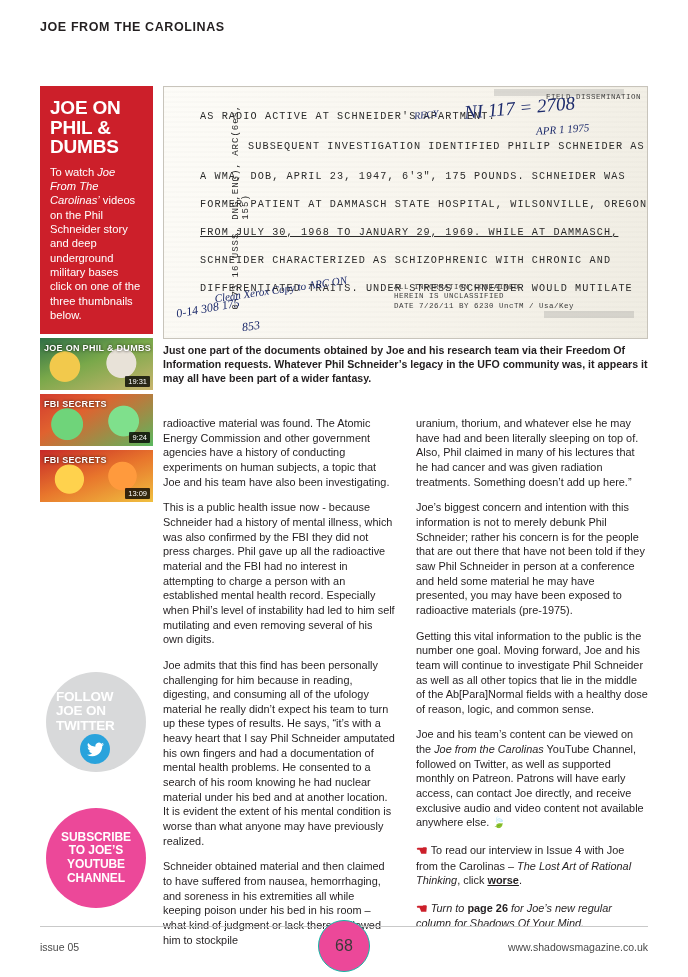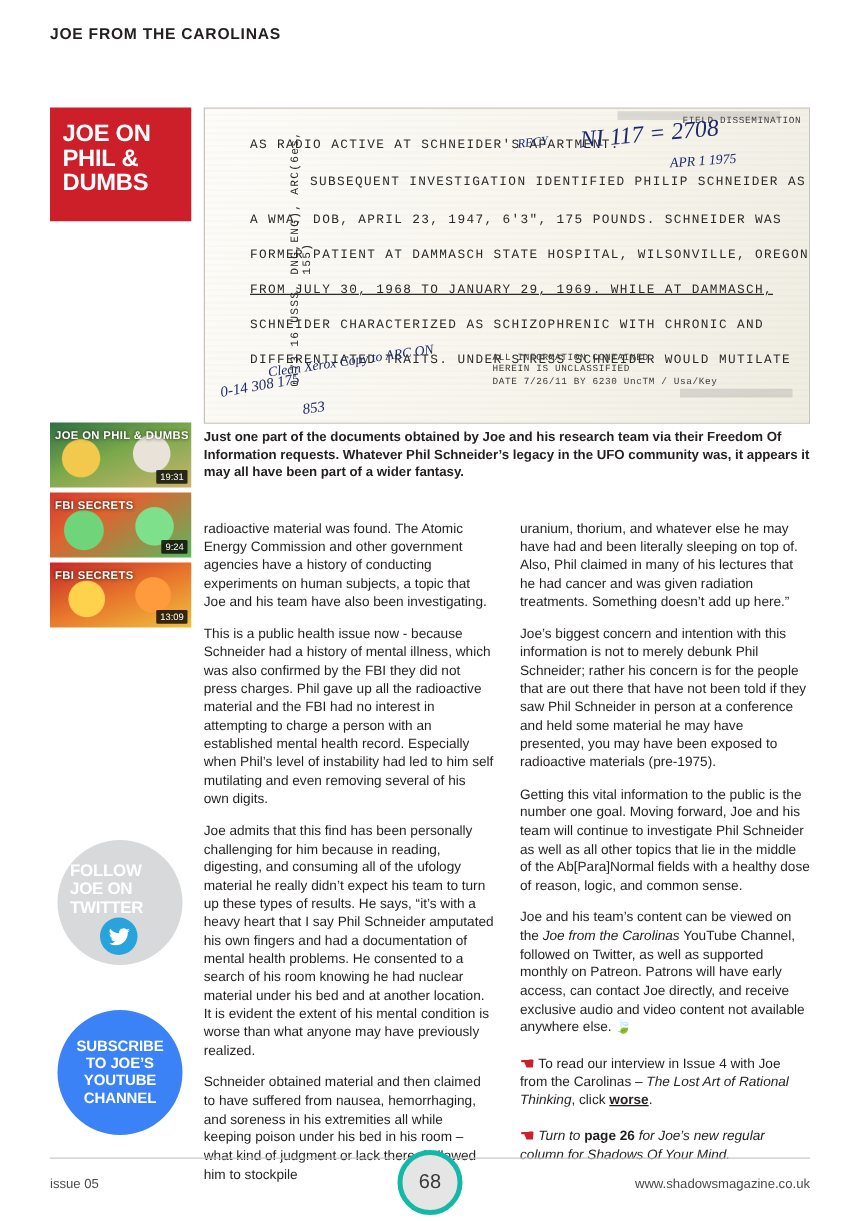--- a/index.html
+++ b/index.html
@@ -122,21 +122,21 @@
     width: 30px; height: 30px;
     border-radius: 50%;
     background: #29a3dc;
     display: flex; align-items: center; justify-content: center;
   }
   .subscribe-badge {
     position: absolute;
     left: 46px; top: 808px;
     width: 100px; height: 100px;
     border-radius: 50%;
-    background: #3b82f6;
+    background: #ec4899;
     color: #ffffff;
     display: flex; align-items: center; justify-content: center;
     text-align: center;
   }
   .subscribe-badge .txt {
     font-size: 12px;
     font-weight: bold;
     line-height: 1.14;
     letter-spacing: -0.1px;
     padding: 0 8px;
@@ -257,36 +257,39 @@
     position: absolute;
     right: 40px; top: 941px;
     font-size: 10.5px;
     color: #4a4a4a;
   }
   .page-circle {
     position: absolute;
     left: 318px; top: 920px;
     width: 52px; height: 52px;
     border-radius: 50%;
-    background: #e5e5e5;
-    border: 4px solid #14b8a6;
+    background: #ec4899;
+    border: 1px solid #14b8a6;
     display: flex; align-items: center; justify-content: center;
     font-size: 16px;
     color: #3a3a3a;
   }
 </style>
 </head>
 <body>
 
 <div class="page-header">
   <div class="running-head">JOE FROM THE CAROLINAS</div>
 </div>
 
 <aside class="sidebar">
   <div class="sidebar-title">JOE ON PHIL &amp; DUMBS</div>
+  <div class="sidebar-body">
+    <span>To watch </span><em>Joe From The Carolinas’</em><span> videos on the Phil Schneider story and deep underground military bases click on one of the three thumbnails below.</span>
+  </div>
 </aside>
 
 <div class="thumbs">
   <div class="thumb t1">
     <div class="thumb-title">JOE ON PHIL &amp; DUMBS</div>
     <div class="dur">19:31</div>
   </div>
   <div class="thumb t2">
     <div class="thumb-title">FBI SECRETS</div>
     <div class="dur">9:24</div>

